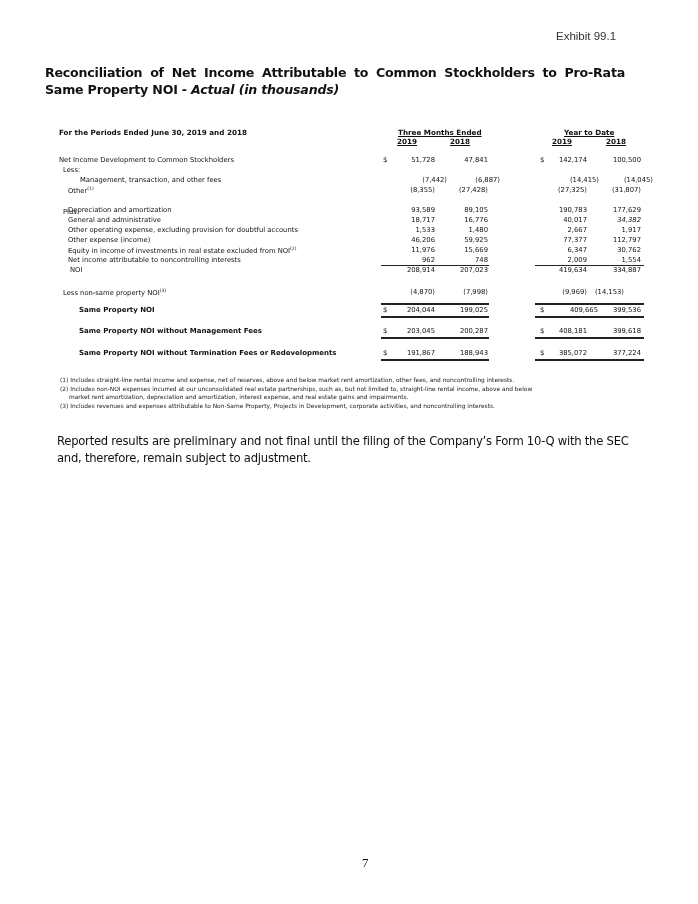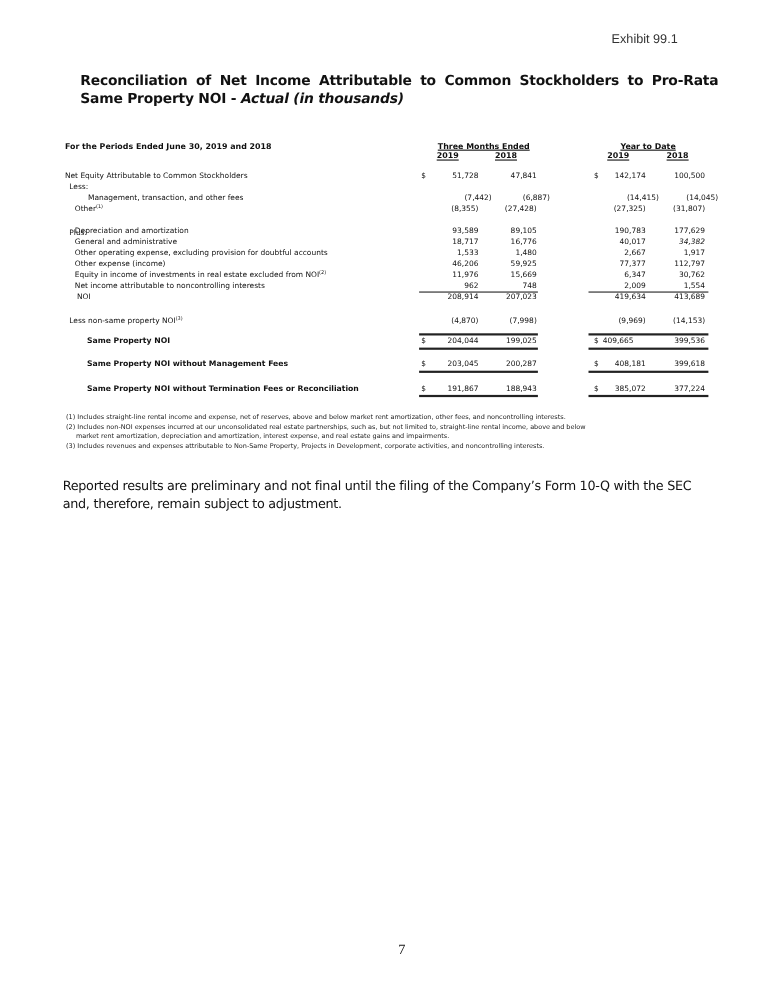--- a/index.html
+++ b/index.html
@@ -1,18 +1,18 @@
 <!DOCTYPE html>
 <html><head>
 <meta charset="utf-8">
 <style>
   html, body { margin: 0; padding: 0; background: #ffffff; }
   body { width: 698px; height: 904px; position: relative; overflow: hidden; color: #111; font-family: "DejaVu Sans", sans-serif; }
   .exhibit { position: absolute; top: 30px; left: 556px; font-family: "Liberation Sans", sans-serif; font-size: 11.5px; color: #333; }
-  .title { position: absolute; top: 64px; left: 73px; width: 580px; font-family: "DejaVu Sans", sans-serif; font-weight: bold; font-size: 12.6px; line-height: 17px; text-align: justify; text-align-last: left; letter-spacing: -0.2px; }
+  .title { position: absolute; top: 64px; left: 45px; width: 580px; font-family: "DejaVu Sans", sans-serif; font-weight: bold; font-size: 12.6px; line-height: 17px; text-align: justify; text-align-last: left; letter-spacing: -0.2px; }
   .title .it { font-style: italic; }
   .periods { position: absolute; top: 128px; left: 59px; font-weight: bold; font-size: 7.2px; }
   .hdr { position: absolute; font-weight: bold; font-size: 7.2px; text-decoration: underline; }
   .tbl { position: absolute; left: 0; top: 0; font-size: 6.8px; }
   .row { position: absolute; left: 0; width: 698px; height: 10px; }
   .row .lbl { position: absolute; white-space: nowrap; }
   .row .lbl sup { font-size: 4.5px; vertical-align: 3px; }
   .num { position: absolute; text-align: right; white-space: nowrap; }
   .dol { position: absolute; }
   .bold .lbl { font-weight: bold; font-size: 7px; text-align: right; }
@@ -32,21 +32,21 @@
 
 <div class="hdr" style="top:128px;left:398px;">Three Months Ended</div>
 <div class="hdr" style="top:128px;left:564px;">Year to Date</div>
 <div class="hdr" style="top:137px;left:397px;">2019</div>
 <div class="hdr" style="top:137px;left:450px;">2018</div>
 <div class="hdr" style="top:137px;left:552px;">2019</div>
 <div class="hdr" style="top:137px;left:606px;">2018</div>
 
 <div class="tbl" id="tbl">
     <div class="row" style="top: 156px;">
-      <span class="lbl" style="left: 59px;"><span>Net Equity Attributable to Common Stockholders</span></span>
+      <span class="lbl" style="left: 59px;"><span>Net Income Development to Common Stockholders</span></span>
       <span class="dol" style="left: 383px;">$</span>
       <span class="dol" style="left: 540px;">$</span>
       <span class="num" style="right: 263px;">51,728</span>
       <span class="num" style="right: 210px;">47,841</span>
       <span class="num" style="right: 111px;">142,174</span>
       <span class="num" style="right: 57px;">100,500</span>
     </div>
     <div class="row" style="top: 166px;">
       <span class="lbl" style="left: 63px;"><span>Less:</span></span>
     </div>
@@ -107,49 +107,49 @@
       <span class="num" style="right: 263px;">962</span>
       <span class="num" style="right: 210px;">748</span>
       <span class="num" style="right: 111px;">2,009</span>
       <span class="num" style="right: 57px;">1,554</span>
     </div>
     <div class="row" style="top: 266px;">
       <span class="lbl" style="left: 70px;"><span>NOI</span></span>
       <span class="num" style="right: 263px;">208,914</span>
       <span class="num" style="right: 210px;">207,023</span>
       <span class="num" style="right: 111px;">419,634</span>
-      <span class="num" style="right: 57px;">413,689</span>
+      <span class="num" style="right: 57px;">334,887</span>
     </div>
     <div class="row" style="top: 288px;">
       <span class="lbl" style="left: 63px;"><span>Less non-same property NOI</span><sup>(3)</sup></span>
       <span class="num" style="right: 263px;">(4,870)</span>
       <span class="num" style="right: 210px;">(7,998)</span>
       <span class="num" style="right: 111px;">(9,969)</span>
-      <span class="num" style="right: 57px; padding-left: 48px;">(14,153)</span>
+      <span class="num" style="right: 74px; padding-left: 48px;">(14,153)</span>
     </div>
     <div class="row bold" style="top: 306px;">
       <span class="lbl" style="left: 79px;"><span>Same Property NOI</span></span>
       <span class="dol" style="left: 383px;">$</span>
       <span class="dol" style="left: 540px;">$</span>
       <span class="num" style="right: 263px;">204,044</span>
       <span class="num" style="right: 210px;">199,025</span>
-      <span class="num" style="right: 122px; margin-left: 12px;">409,665</span>
+      <span class="num" style="right: 100px; margin-left: 12px;">409,665</span>
       <span class="num" style="right: 57px;">399,536</span>
     </div>
     <div class="row bold" style="top: 327px;">
       <span class="lbl" style="left: 79px;"><span>Same Property NOI without Management Fees</span></span>
       <span class="dol" style="left: 383px;">$</span>
       <span class="dol" style="left: 540px;">$</span>
       <span class="num" style="right: 263px;">203,045</span>
       <span class="num" style="right: 210px;">200,287</span>
       <span class="num" style="right: 111px;">408,181</span>
       <span class="num" style="right: 57px;">399,618</span>
     </div>
     <div class="row bold" style="top: 349px;">
-      <span class="lbl" style="left: 79px;"><span>Same Property NOI without Termination Fees or Reconciliation</span></span>
+      <span class="lbl" style="left: 79px;"><span>Same Property NOI without Termination Fees or Redevelopments</span></span>
       <span class="dol" style="left: 383px;">$</span>
       <span class="dol" style="left: 540px;">$</span>
       <span class="num" style="right: 263px;">191,867</span>
       <span class="num" style="right: 210px;">188,943</span>
       <span class="num" style="right: 111px;">385,072</span>
       <span class="num" style="right: 57px;">377,224</span>
     </div>
     <div class="line" style="left: 381px; top: 265px; width: 108px; height: 0.8px;"></div>
     <div class="line" style="left: 381px; top: 303px; width: 108px; height: 1.5px;"></div>
     <div class="line" style="left: 381px; top: 316px; width: 108px; height: 1.5px;"></div>

